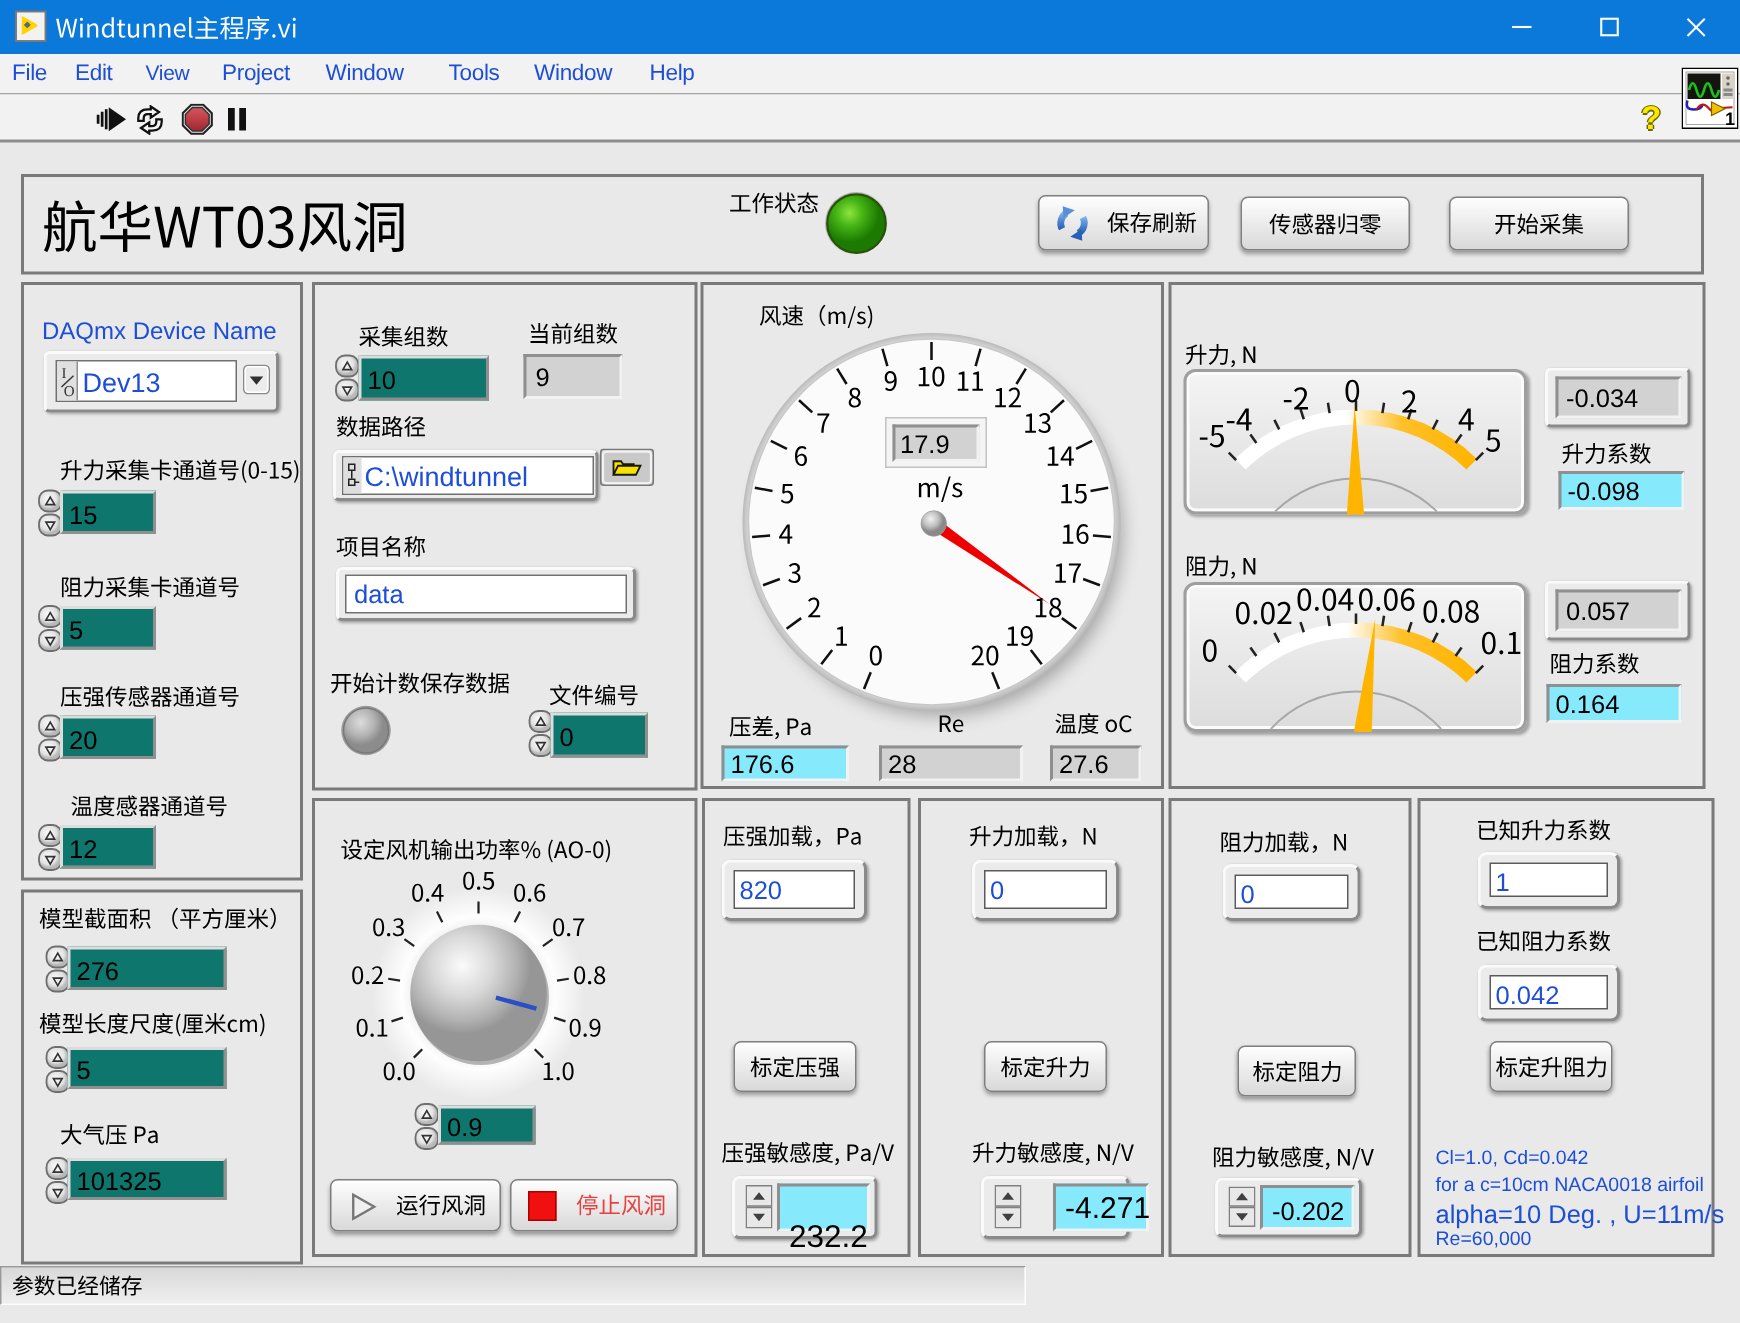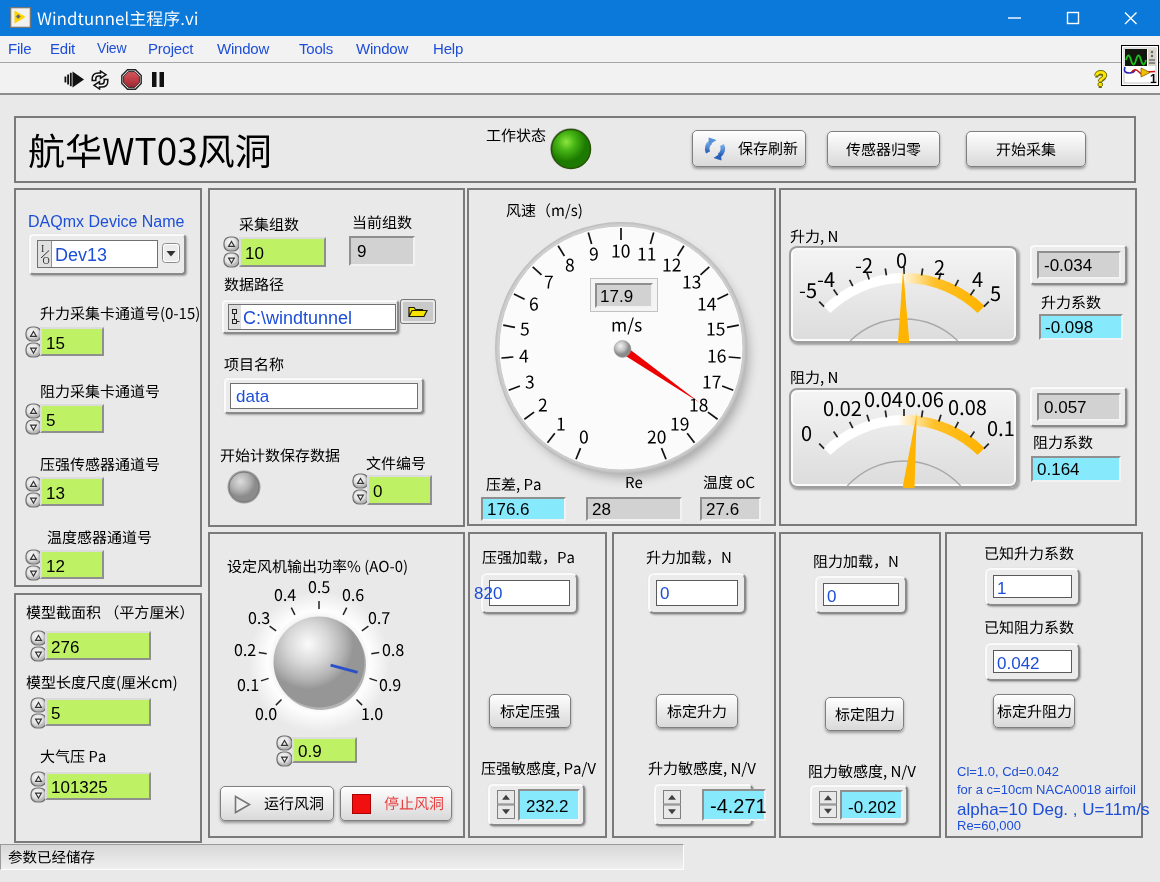--- a/index.html
+++ b/index.html
@@ -1,19 +1,19 @@
 <!DOCTYPE html>
 <html><head><meta charset="utf-8"><style>
 *{margin:0;padding:0;box-sizing:border-box}
 html,body{width:1160px;height:882px;overflow:hidden;background:#e9e9e9;
 font-family:"Liberation Sans",sans-serif;}
 .abs{position:absolute}
 .box{position:absolute;border:2px solid #7a7a7a;background:#e9e9e9}
 .lbl{position:absolute;color:#1d4ed8;white-space:nowrap}
-.numbox{position:absolute;background:#bef264;border:2px solid;border-color:#dcdcdc #8f8f8f #8f8f8f #dcdcdc;color:#000;font-size:17px;white-space:nowrap}
+.numbox{position:absolute;background:#0f766e;border:2px solid;border-color:#dcdcdc #8f8f8f #8f8f8f #dcdcdc;color:#000;font-size:17px;white-space:nowrap}
 .indbox{position:absolute;background:#d2d2d2;border:2px solid;border-color:#8f8f8f #f2f2f2 #f2f2f2 #8f8f8f;color:#000;font-size:17px;white-space:nowrap}
 .cyanbox{position:absolute;background:#87e9fc;border:2px solid;border-color:#8f8f8f #f2f2f2 #f2f2f2 #8f8f8f;color:#000;font-size:17px;white-space:nowrap}
 .btn{position:absolute;border:1px solid #7f7f7f;border-radius:5px;
 background:linear-gradient(#fefefe,#ececec 48%,#d9d9d9);
 box-shadow:0 2px 3px rgba(0,0,0,.35),inset 0 1px 0 #fff}
 .rframe{position:absolute;background:#ebebeb;border-radius:4px;
 border:2px solid;border-color:#fafafa #8a8a8a #8a8a8a #fafafa;
 box-shadow:1px 1px 2px rgba(0,0,0,.3)}
 </style></head><body>
 <div class="abs" style="left:0;top:0;width:1160px;height:36px;background:#0a79da"></div>
@@ -197,21 +197,21 @@
         <stop offset="0%" stop-color="#fafafa"></stop>
         <stop offset="72%" stop-color="#e2e2e2"></stop>
         <stop offset="100%" stop-color="#b8b8b8"></stop>
       </radialGradient>
     </defs>
     <rect x="1" y="1" width="15" height="14.0" rx="6" fill="url(#sg25_476)" stroke="#6e6e6e" stroke-width="1.2"></rect>
     <rect x="1" y="17.0" width="15" height="14.0" rx="6" fill="url(#sg25_476)" stroke="#6e6e6e" stroke-width="1.2"></rect>
     <path d="M5.6 10.4 l2.9 -5 l2.9 5 z" fill="#f0f0f0" stroke="#333" stroke-width="1.1"></path>
     <path d="M5.6 22.1 l2.9 5 l2.9 -5 z" fill="#f0f0f0" stroke="#333" stroke-width="1.1"></path>
   </svg>
-<div class="numbox" style="left:40px;top:477px;width:64px;height:29px;padding:6px 0 0 4px;line-height:17px">13</div>
+<div class="numbox" style="left:40px;top:477px;width:64px;height:29px;padding:6px 0 0 4px;line-height:17px">20</div>
 <svg style="position:absolute;left:47.0px;top:528.0px;overflow:visible" width="107" height="19">
     <path transform="translate(0,15.0)" d="M6.7 -8.6H11.8V-7.2H6.7ZM6.7 -11.0H11.8V-9.5H6.7ZM5.6 -11.9V-6.2H12.9V-11.9ZM1.5 -11.6C2.4 -11.2 3.6 -10.5 4.2 -10.0L4.8 -10.9C4.2 -11.4 3.0 -12.0 2.1 -12.4ZM0.6 -7.5C1.5 -7.1 2.7 -6.4 3.3 -5.9L4.0 -6.8C3.3 -7.3 2.1 -8.0 1.2 -8.3ZM1.0 0.2 1.9 0.9C2.8 -0.4 3.8 -2.3 4.5 -3.9L3.7 -4.6C2.9 -2.9 1.7 -0.9 1.0 0.2ZM3.8 -0.2V0.8H14.4V-0.2H13.4V-4.9H5.1V-0.2ZM6.1 -0.2V-3.9H7.6V-0.2ZM8.5 -0.2V-3.9H10.0V-0.2ZM10.9 -0.2V-3.9H12.3V-0.2Z M20.8 -9.7V-8.4H18.4V-7.4H20.8V-4.9H26.6V-7.4H29.1V-8.4H26.6V-9.7H25.5V-8.4H21.9V-9.7ZM25.5 -7.4V-5.8H21.9V-7.4ZM26.4 -3.0C25.7 -2.3 24.8 -1.6 23.7 -1.2C22.6 -1.7 21.8 -2.3 21.1 -3.0ZM18.6 -4.0V-3.0H20.5L20.0 -2.8C20.6 -2.0 21.5 -1.3 22.5 -0.7C21.0 -0.3 19.5 0.0 17.9 0.1C18.0 0.4 18.3 0.8 18.3 1.1C20.2 0.9 22.0 0.5 23.6 -0.1C25.1 0.6 26.9 1.0 28.8 1.2C28.9 0.9 29.2 0.5 29.4 0.2C27.8 0.1 26.2 -0.2 24.9 -0.7C26.2 -1.4 27.3 -2.4 28.0 -3.6L27.3 -4.0L27.1 -4.0ZM22.1 -12.4C22.3 -12.0 22.5 -11.5 22.7 -11.1H16.9V-7.0C16.9 -4.8 16.8 -1.6 15.6 0.7C15.8 0.8 16.3 1.0 16.6 1.2C17.8 -1.2 18.0 -4.6 18.0 -7.0V-10.0H29.2V-11.1H24.0C23.8 -11.6 23.5 -12.2 23.2 -12.7Z M33.6 -9.2V-8.3H38.3V-9.2ZM33.9 -2.8V-0.3C33.9 0.8 34.4 1.1 36.1 1.1C36.5 1.1 39.2 1.1 39.6 1.1C41.1 1.1 41.4 0.6 41.6 -1.3C41.3 -1.3 40.8 -1.5 40.5 -1.6C40.4 -0.1 40.3 0.1 39.5 0.1C38.9 0.1 36.6 0.1 36.2 0.1C35.2 0.1 35.1 0.1 35.1 -0.3V-2.8ZM36.2 -3.0C36.9 -2.3 37.8 -1.3 38.2 -0.7L39.1 -1.2C38.7 -1.8 37.8 -2.8 37.1 -3.5ZM41.4 -2.4C42.0 -1.5 42.8 -0.3 43.0 0.4L44.1 0.1C43.8 -0.7 43.1 -1.9 42.4 -2.8ZM32.2 -2.4C31.9 -1.6 31.3 -0.5 30.7 0.3L31.7 0.7C32.3 -0.1 32.8 -1.2 33.2 -2.1ZM34.7 -6.6H37.1V-5.0H34.7ZM33.7 -7.4V-4.2H38.0V-7.4ZM31.9 -11.1V-8.8C31.9 -7.3 31.8 -5.2 30.7 -3.6C30.9 -3.5 31.3 -3.1 31.5 -2.9C32.7 -4.6 33.0 -7.1 33.0 -8.8V-10.1H38.8C39.0 -8.4 39.4 -6.8 40.0 -5.7C39.4 -5.0 38.7 -4.5 37.9 -4.1C38.2 -3.9 38.6 -3.5 38.7 -3.3C39.3 -3.7 39.9 -4.2 40.5 -4.7C41.1 -3.7 41.9 -3.2 42.8 -3.2C43.8 -3.2 44.2 -3.7 44.4 -5.6C44.1 -5.7 43.7 -5.9 43.5 -6.1C43.4 -4.7 43.2 -4.2 42.9 -4.2C42.3 -4.2 41.7 -4.7 41.2 -5.5C42.1 -6.6 42.9 -7.8 43.4 -9.2L42.3 -9.4C42.0 -8.4 41.4 -7.4 40.7 -6.5C40.4 -7.5 40.0 -8.7 39.9 -10.1H44.2V-11.1H42.5L43.0 -11.5C42.6 -11.9 41.8 -12.4 41.1 -12.6L40.5 -12.1C41.0 -11.8 41.7 -11.4 42.1 -11.1H39.8C39.7 -11.6 39.7 -12.1 39.7 -12.6H38.6C38.6 -12.1 38.6 -11.6 38.7 -11.1Z M47.9 -10.9H50.5V-8.8H47.9ZM54.3 -10.9H57.0V-8.8H54.3ZM54.2 -7.3C54.8 -7.0 55.6 -6.6 56.1 -6.3H51.8C52.1 -6.8 52.4 -7.3 52.7 -7.8L51.6 -8.0V-11.9H46.9V-7.9H51.5C51.2 -7.3 50.9 -6.8 50.5 -6.3H45.8V-5.3H49.5C48.5 -4.4 47.1 -3.6 45.5 -3.0C45.7 -2.8 46.0 -2.4 46.1 -2.1L46.9 -2.5V1.2H48.0V0.8H50.5V1.1H51.6V-3.4H48.7C49.6 -4.0 50.3 -4.6 50.9 -5.3H53.7C54.4 -4.6 55.2 -4.0 56.1 -3.4H53.3V1.2H54.4V0.8H57.0V1.1H58.1V-2.5L58.9 -2.2C59.0 -2.5 59.3 -2.9 59.6 -3.1C57.9 -3.5 56.3 -4.3 55.1 -5.3H59.2V-6.3H56.6L57.0 -6.7C56.5 -7.1 55.6 -7.6 54.8 -7.9ZM53.3 -11.9V-7.9H58.1V-11.9ZM48.0 -0.2V-2.4H50.5V-0.2ZM54.4 -0.2V-2.4H57.0V-0.2Z M61.0 -11.4C61.9 -10.6 63.0 -9.5 63.5 -8.8L64.3 -9.5C63.8 -10.2 62.6 -11.3 61.8 -12.0ZM63.8 -7.0H60.6V-5.9H62.8V-1.6C62.1 -1.4 61.4 -0.7 60.6 0.1L61.3 1.1C62.1 0.0 62.8 -0.8 63.3 -0.8C63.6 -0.8 64.2 -0.3 64.8 0.0C65.8 0.7 67.1 0.9 68.9 0.9C70.5 0.9 73.2 0.8 74.2 0.7C74.2 0.4 74.4 -0.1 74.5 -0.4C73.0 -0.2 70.7 -0.1 68.9 -0.1C67.3 -0.1 66.0 -0.2 65.0 -0.8C64.5 -1.2 64.1 -1.5 63.8 -1.6ZM65.5 -12.0V-11.2H71.8C71.2 -10.7 70.4 -10.2 69.7 -9.9C68.9 -10.2 68.2 -10.5 67.5 -10.8L66.8 -10.1C67.7 -9.8 68.8 -9.3 69.7 -8.8H65.4V-1.1H66.5V-3.6H69.0V-1.1H70.1V-3.6H72.7V-2.2C72.7 -2.0 72.6 -1.9 72.4 -1.9C72.2 -1.9 71.6 -1.9 70.9 -1.9C71.0 -1.7 71.2 -1.3 71.2 -1.0C72.2 -1.0 72.9 -1.0 73.2 -1.2C73.6 -1.4 73.8 -1.6 73.8 -2.2V-8.8H71.8C71.5 -9.0 71.1 -9.2 70.7 -9.4C71.8 -10.0 72.9 -10.8 73.8 -11.6L73.0 -12.1L72.8 -12.0ZM72.7 -8.0V-6.6H70.1V-8.0ZM66.5 -5.8H69.0V-4.4H66.5ZM66.5 -6.6V-8.0H69.0V-6.6ZM72.7 -5.8V-4.4H70.1V-5.8Z M76.0 -11.5C76.8 -10.7 77.7 -9.6 78.1 -8.9L79.0 -9.6C78.6 -10.3 77.6 -11.3 76.8 -12.0ZM81.8 -5.5H86.8V-4.3H81.8ZM81.8 -3.5H86.8V-2.2H81.8ZM81.8 -7.6H86.8V-6.3H81.8ZM80.8 -8.4V-1.3H87.9V-8.4H84.4C84.5 -8.8 84.7 -9.2 84.9 -9.7H89.2V-10.6H86.4C86.8 -11.1 87.1 -11.7 87.5 -12.3L86.4 -12.6C86.1 -12.0 85.7 -11.2 85.3 -10.6H82.5L83.2 -11.0C83.1 -11.4 82.6 -12.2 82.1 -12.7L81.2 -12.3C81.6 -11.8 82.0 -11.1 82.2 -10.6H79.7V-9.7H83.6C83.5 -9.3 83.4 -8.8 83.3 -8.4ZM78.9 -7.2H75.8V-6.2H77.8V-1.5C77.2 -1.3 76.4 -0.7 75.6 0.1L76.3 1.0C77.1 0.1 77.9 -0.7 78.4 -0.7C78.8 -0.7 79.2 -0.3 79.9 0.1C80.9 0.7 82.2 0.9 84.0 0.9C85.4 0.9 88.0 0.8 89.1 0.7C89.1 0.4 89.3 -0.1 89.4 -0.4C88.0 -0.3 85.7 -0.1 84.0 -0.1C82.3 -0.1 81.1 -0.3 80.1 -0.8C79.6 -1.1 79.2 -1.3 78.9 -1.5Z M93.9 -11.0H101.0V-8.9H93.9ZM92.8 -12.0V-7.9H102.2V-12.0ZM90.9 -6.6V-5.6H94.0C93.7 -4.6 93.4 -3.6 93.0 -2.9H100.9C100.6 -1.1 100.3 -0.3 99.9 0.0C99.8 0.1 99.6 0.1 99.2 0.1C98.8 0.1 97.7 0.1 96.7 0.0C96.9 0.3 97.0 0.8 97.0 1.1C98.1 1.2 99.1 1.2 99.6 1.2C100.2 1.1 100.5 1.1 100.9 0.8C101.4 0.3 101.8 -0.9 102.2 -3.4C102.2 -3.5 102.2 -3.9 102.2 -3.9H94.7L95.3 -5.6H104.0V-6.6Z" fill="#000"></path>
   </svg>
 <svg class="abs" style="left:25px;top:549px" width="17" height="33">
     <defs>
       <radialGradient id="sg25_549" cx="42%" cy="38%">
         <stop offset="0%" stop-color="#fafafa"></stop>
         <stop offset="72%" stop-color="#e2e2e2"></stop>
         <stop offset="100%" stop-color="#b8b8b8"></stop>
       </radialGradient>
@@ -674,36 +674,36 @@
 <div class="indbox" style="left:1037px;top:393px;width:84px;height:28px;padding:4px 0 0 5px;line-height:17px">0.057</div>
 <svg style="position:absolute;left:1033.0px;top:433.0px;overflow:visible" width="62" height="19">
     <path transform="translate(0,15.0)" d="M6.8 -11.8V-0.3H5.0V0.7H14.4V-0.3H13.2V-11.8ZM7.8 -0.3V-3.2H12.1V-0.3ZM7.8 -7.0H12.1V-4.3H7.8ZM7.8 -8.1V-10.7H12.1V-8.1ZM1.3 -12.0V1.2H2.4V-11.0H4.5C4.2 -10.0 3.7 -8.6 3.2 -7.6C4.4 -6.4 4.7 -5.4 4.7 -4.5C4.7 -4.0 4.6 -3.6 4.4 -3.5C4.2 -3.4 4.0 -3.3 3.9 -3.3C3.6 -3.3 3.3 -3.3 2.9 -3.4C3.0 -3.1 3.2 -2.6 3.2 -2.4C3.5 -2.3 3.9 -2.3 4.3 -2.4C4.6 -2.4 4.9 -2.5 5.1 -2.7C5.5 -3.0 5.7 -3.6 5.7 -4.4C5.7 -5.4 5.4 -6.5 4.2 -7.7C4.8 -8.9 5.4 -10.3 5.9 -11.6L5.1 -12.0L5.0 -12.0Z M21.1 -12.6V-10.0V-9.3H16.2V-8.2H21.1C20.9 -5.4 19.9 -2.1 15.8 0.4C16.1 0.6 16.5 1.0 16.7 1.3C21.0 -1.4 22.1 -5.1 22.3 -8.2H27.4C27.1 -2.9 26.8 -0.8 26.2 -0.2C26.1 -0.0 25.9 0.0 25.5 0.0C25.2 0.0 24.2 -0.0 23.2 -0.1C23.4 0.2 23.5 0.7 23.6 1.1C24.5 1.1 25.5 1.1 26.0 1.1C26.5 1.0 26.9 0.9 27.3 0.5C27.9 -0.3 28.2 -2.5 28.6 -8.7C28.6 -8.9 28.6 -9.3 28.6 -9.3H22.3V-10.0V-12.6Z M34.3 -3.4C33.5 -2.3 32.2 -1.2 31.1 -0.4C31.4 -0.3 31.8 0.1 32.0 0.3C33.2 -0.5 34.5 -1.7 35.4 -3.0ZM39.5 -2.9C40.8 -1.9 42.3 -0.5 43.1 0.3L44.0 -0.3C43.2 -1.2 41.7 -2.5 40.4 -3.4ZM40.0 -6.7C40.4 -6.3 40.8 -5.9 41.2 -5.4L34.6 -5.0C36.8 -6.1 39.1 -7.5 41.3 -9.2L40.5 -9.9C39.7 -9.3 38.9 -8.7 38.1 -8.1L34.4 -8.0C35.5 -8.7 36.6 -9.7 37.6 -10.7C39.6 -10.9 41.4 -11.2 42.8 -11.5L42.0 -12.5C39.6 -11.9 35.2 -11.5 31.6 -11.3C31.7 -11.0 31.9 -10.6 31.9 -10.3C33.2 -10.4 34.6 -10.5 36.0 -10.6C35.0 -9.6 33.9 -8.7 33.5 -8.4C33.1 -8.1 32.7 -7.9 32.4 -7.8C32.5 -7.5 32.7 -7.0 32.7 -6.8C33.1 -6.9 33.5 -7.0 36.6 -7.2C35.3 -6.4 34.2 -5.8 33.7 -5.5C32.7 -5.1 32.1 -4.8 31.6 -4.7C31.7 -4.4 31.9 -3.9 31.9 -3.7C32.4 -3.8 32.9 -3.9 37.1 -4.2V-0.3C37.1 -0.1 37.0 -0.1 36.8 -0.1C36.5 -0.0 35.7 -0.0 34.8 -0.1C35.0 0.2 35.2 0.7 35.2 1.0C36.3 1.0 37.1 1.0 37.6 0.8C38.1 0.7 38.2 0.3 38.2 -0.3V-4.3L41.9 -4.6C42.4 -4.1 42.7 -3.6 43.0 -3.2L43.9 -3.8C43.3 -4.7 42.0 -6.1 40.8 -7.1Z M51.6 -12.3C51.4 -11.7 50.9 -10.8 50.5 -10.3L51.3 -10.0C51.6 -10.5 52.2 -11.2 52.6 -11.9ZM46.3 -11.9C46.7 -11.3 47.1 -10.4 47.2 -9.9L48.1 -10.3C48.0 -10.8 47.6 -11.6 47.1 -12.2ZM51.1 -3.9C50.8 -3.1 50.3 -2.5 49.8 -1.9C49.2 -2.2 48.6 -2.5 48.0 -2.7C48.3 -3.1 48.5 -3.5 48.7 -3.9ZM46.6 -2.3C47.4 -2.0 48.2 -1.6 49.0 -1.2C48.0 -0.6 46.8 -0.1 45.6 0.2C45.8 0.4 46.0 0.8 46.2 1.1C47.5 0.7 48.8 0.1 49.9 -0.8C50.4 -0.4 50.8 -0.2 51.2 0.1L51.9 -0.6C51.6 -0.9 51.1 -1.2 50.6 -1.4C51.4 -2.3 52.0 -3.3 52.4 -4.6L51.8 -4.9L51.6 -4.8H49.2L49.5 -5.6L48.5 -5.8C48.4 -5.5 48.2 -5.2 48.1 -4.8H46.0V-3.9H47.6C47.3 -3.3 47.0 -2.7 46.6 -2.3ZM48.9 -12.6V-9.8H45.8V-8.9H48.5C47.8 -7.9 46.6 -7.0 45.6 -6.5C45.8 -6.3 46.1 -5.9 46.2 -5.7C47.1 -6.2 48.1 -7.0 48.9 -7.9V-6.1H49.9V-8.1C50.6 -7.6 51.5 -6.9 51.9 -6.5L52.5 -7.3C52.2 -7.6 50.9 -8.4 50.1 -8.9H53.0V-9.8H49.9V-12.6ZM54.4 -12.5C54.1 -9.8 53.4 -7.3 52.2 -5.7C52.5 -5.6 52.9 -5.2 53.1 -5.1C53.5 -5.6 53.8 -6.3 54.1 -7.0C54.4 -5.5 54.9 -4.2 55.4 -3.0C54.6 -1.6 53.4 -0.5 51.8 0.3C52.0 0.6 52.3 1.0 52.4 1.2C53.9 0.4 55.1 -0.6 56.0 -1.9C56.7 -0.7 57.6 0.4 58.8 1.1C59.0 0.8 59.3 0.4 59.6 0.2C58.3 -0.5 57.3 -1.6 56.6 -3.0C57.4 -4.5 57.9 -6.4 58.2 -8.6H59.2V-9.7H54.9C55.2 -10.5 55.3 -11.4 55.5 -12.3ZM57.1 -8.6C56.9 -6.9 56.5 -5.4 56.0 -4.1C55.4 -5.5 55.0 -7.0 54.7 -8.6Z" fill="#000"></path>
   </svg>
 <div class="cyanbox" style="left:1031px;top:456px;width:90px;height:26px;padding:3px 0 0 4px;line-height:17px">0.164</div>
 <svg style="position:absolute;left:482.0px;top:548.0px;overflow:visible" width="95" height="19">
     <path transform="translate(0,15.0)" d="M10.3 -4.1C11.1 -3.4 12.0 -2.4 12.4 -1.7L13.2 -2.3C12.8 -3.0 11.9 -3.9 11.1 -4.6ZM1.7 -11.9V-7.0C1.7 -4.8 1.6 -1.6 0.5 0.6C0.7 0.7 1.2 1.0 1.4 1.2C2.6 -1.1 2.8 -4.6 2.8 -7.0V-10.8H14.3V-11.9ZM8.0 -10.0V-6.8H3.9V-5.7H8.0V-0.5H2.9V0.6H14.3V-0.5H9.1V-5.7H13.6V-6.8H9.1V-10.0Z M22.8 -10.8H27.1V-9.0H22.8ZM21.7 -11.8V-8.1H24.4V-6.7H21.4V-2.7H24.4V-0.5L20.7 -0.3L20.9 0.8C22.8 0.7 25.5 0.5 28.1 0.3C28.3 0.7 28.4 1.0 28.5 1.3L29.5 0.9C29.2 -0.0 28.4 -1.4 27.6 -2.4L26.7 -2.0C27.0 -1.6 27.3 -1.2 27.5 -0.7L25.5 -0.6V-2.7H28.6V-6.7H25.5V-8.1H28.2V-11.8ZM22.4 -5.8H24.4V-3.6H22.4ZM25.5 -5.8H27.6V-3.6H25.5ZM16.3 -8.5C16.2 -7.0 15.9 -5.2 15.7 -4.0H16.4L19.3 -4.0C19.1 -1.4 18.9 -0.3 18.6 -0.1C18.5 0.1 18.4 0.1 18.1 0.1C17.9 0.1 17.2 0.1 16.5 0.0C16.7 0.3 16.8 0.8 16.9 1.1C17.6 1.1 18.2 1.1 18.6 1.1C19.0 1.1 19.3 1.0 19.6 0.6C20.0 0.2 20.2 -1.1 20.4 -4.5C20.4 -4.7 20.5 -5.0 20.5 -5.0H16.9C17.0 -5.8 17.1 -6.6 17.2 -7.4H20.5V-11.8H15.9V-10.8H19.5V-8.5Z M38.6 -10.7V1.0H39.7V-0.1H42.6V0.9H43.7V-10.7ZM39.7 -1.2V-9.6H42.6V-1.2ZM32.9 -12.4 32.9 -9.8H30.8V-8.7H32.9C32.8 -4.9 32.3 -1.5 30.4 0.4C30.7 0.6 31.1 1.0 31.3 1.2C33.3 -1.0 33.8 -4.6 34.0 -8.7H36.3C36.1 -2.9 36.0 -0.8 35.7 -0.4C35.5 -0.2 35.4 -0.1 35.2 -0.1C34.9 -0.1 34.3 -0.1 33.6 -0.2C33.8 0.1 33.9 0.6 33.9 0.9C34.6 1.0 35.2 1.0 35.7 0.9C36.1 0.9 36.4 0.7 36.7 0.3C37.1 -0.3 37.2 -2.5 37.4 -9.2C37.4 -9.3 37.4 -9.8 37.4 -9.8H34.0L34.0 -12.4Z M56.0 -11.8C56.7 -11.2 57.5 -10.3 57.9 -9.8L58.7 -10.4C58.4 -10.9 57.5 -11.7 56.9 -12.3ZM57.6 -7.5C57.2 -6.1 56.6 -4.7 55.9 -3.5C55.6 -4.8 55.5 -6.4 55.3 -8.3H59.3V-9.2H55.3C55.2 -10.3 55.2 -11.4 55.2 -12.6H54.1C54.1 -11.4 54.2 -10.3 54.2 -9.2H50.5V-10.5H53.2V-11.4H50.5V-12.6H49.4V-11.4H46.6V-10.5H49.4V-9.2H45.8V-8.3H54.3C54.4 -5.9 54.7 -3.8 55.1 -2.2C54.4 -1.1 53.6 -0.2 52.6 0.5C52.9 0.7 53.2 1.0 53.4 1.2C54.2 0.6 54.9 -0.1 55.6 -1.0C56.1 0.3 56.9 1.1 57.8 1.1C58.9 1.1 59.3 0.4 59.4 -1.9C59.2 -2.0 58.8 -2.2 58.6 -2.4C58.5 -0.7 58.3 -0.0 57.9 -0.0C57.3 -0.0 56.7 -0.8 56.3 -2.0C57.3 -3.6 58.0 -5.4 58.6 -7.2ZM46.0 -1.4 46.1 -0.3 50.0 -0.7V1.1H51.0V-0.8L53.8 -1.1V-2.1L51.0 -1.8V-3.2H53.4V-4.2H51.0V-5.4H50.0V-4.2H47.9C48.2 -4.7 48.6 -5.2 48.9 -5.9H53.7V-6.8H49.3C49.5 -7.2 49.7 -7.6 49.8 -8.0L48.7 -8.3C48.6 -7.8 48.4 -7.3 48.2 -6.8H46.0V-5.9H47.7C47.5 -5.4 47.3 -5.0 47.2 -4.8C46.9 -4.4 46.7 -4.1 46.5 -4.0C46.6 -3.8 46.8 -3.2 46.8 -3.0C47.0 -3.1 47.4 -3.2 48.0 -3.2H50.0V-1.7Z M62.4 1.6C63.9 1.1 65.0 -0.2 65.0 -1.8C65.0 -2.9 64.5 -3.5 63.7 -3.5C63.1 -3.5 62.5 -3.1 62.5 -2.4C62.5 -1.7 63.0 -1.4 63.7 -1.4L63.9 -1.4C63.8 -0.4 63.2 0.3 62.0 0.8Z M76.5 0.0H77.9V-4.4H79.7C82.1 -4.4 83.8 -5.4 83.8 -7.8C83.8 -10.2 82.1 -11.0 79.7 -11.0H76.5ZM77.9 -5.5V-9.9H79.5C81.4 -9.9 82.4 -9.4 82.4 -7.8C82.4 -6.2 81.5 -5.5 79.5 -5.5Z M87.8 0.2C88.8 0.2 89.7 -0.3 90.5 -1.0H90.5L90.6 0.0H91.7V-5.0C91.7 -7.0 90.9 -8.4 88.9 -8.4C87.6 -8.4 86.5 -7.8 85.7 -7.3L86.2 -6.3C86.9 -6.8 87.8 -7.2 88.7 -7.2C90.0 -7.2 90.4 -6.2 90.4 -5.2C86.9 -4.8 85.4 -3.9 85.4 -2.1C85.4 -0.6 86.4 0.2 87.8 0.2ZM88.1 -0.9C87.3 -0.9 86.7 -1.3 86.7 -2.2C86.7 -3.3 87.6 -3.9 90.4 -4.2V-2.0C89.6 -1.3 88.9 -0.9 88.1 -0.9Z" fill="#000"></path>
   </svg>
 <div class="rframe" style="left:481px;top:573px;width:97px;height:41px;border-radius:6px"></div>
 <div class="abs" style="left:489px;top:580px;width:81px;height:26px;background:#fff;border:1.5px solid #5a5a5a"></div>
-<div class="lbl" style="left:474px;top:585px;font-size:17px;line-height:17px">820</div>
+<div class="lbl" style="left:493px;top:585px;font-size:17px;line-height:17px">820</div>
 <div class="btn" style="left:489px;top:694px;width:82px;height:34px"></div>
 <svg style="position:absolute;left:500.0px;top:701.5px;overflow:visible" width="62" height="19">
     <path transform="translate(0,15.0)" d="M7.0 -11.5V-10.4H13.5V-11.5ZM11.7 -4.9C12.4 -3.4 13.1 -1.4 13.3 -0.2L14.4 -0.6C14.1 -1.8 13.4 -3.7 12.6 -5.2ZM7.4 -5.1C7.0 -3.5 6.3 -1.9 5.5 -0.9C5.7 -0.7 6.2 -0.4 6.4 -0.3C7.2 -1.4 7.9 -3.2 8.4 -4.9ZM6.3 -7.9V-6.8H9.5V-0.3C9.5 -0.1 9.5 -0.0 9.3 0.0C9.1 0.0 8.4 0.0 7.6 -0.0C7.7 0.3 7.9 0.8 7.9 1.1C9.0 1.1 9.7 1.1 10.1 0.9C10.5 0.7 10.7 0.4 10.7 -0.3V-6.8H14.3V-7.9ZM3.0 -12.6V-9.4H0.7V-8.4H2.8C2.3 -6.5 1.3 -4.3 0.4 -3.2C0.6 -2.9 0.9 -2.5 1.0 -2.2C1.7 -3.1 2.5 -4.7 3.0 -6.3V1.2H4.2V-6.7C4.7 -5.9 5.3 -5.0 5.5 -4.5L6.2 -5.4C5.9 -5.8 4.6 -7.5 4.2 -8.0V-8.4H6.1V-9.4H4.2V-12.6Z M18.4 -5.7C18.0 -3.0 17.2 -0.8 15.5 0.5C15.8 0.7 16.3 1.0 16.5 1.2C17.5 0.4 18.2 -0.8 18.7 -2.2C20.1 0.4 22.3 1.0 25.5 1.0H29.0C29.0 0.6 29.2 0.1 29.4 -0.2C28.7 -0.2 26.1 -0.2 25.5 -0.2C24.6 -0.2 23.8 -0.2 23.1 -0.3V-3.4H27.5V-4.4H23.1V-6.9H26.9V-8.0H18.2V-6.9H21.9V-0.7C20.7 -1.1 19.7 -2.0 19.1 -3.6C19.3 -4.2 19.4 -4.9 19.5 -5.5ZM21.4 -12.4C21.6 -11.9 21.9 -11.4 22.1 -10.9H16.2V-7.6H17.3V-9.8H27.6V-7.6H28.8V-10.9H23.4C23.2 -11.4 22.8 -12.2 22.5 -12.7Z M40.3 -4.1C41.1 -3.4 42.0 -2.4 42.4 -1.7L43.2 -2.3C42.8 -3.0 41.9 -3.9 41.1 -4.6ZM31.7 -11.9V-7.0C31.7 -4.8 31.6 -1.6 30.5 0.6C30.7 0.7 31.2 1.0 31.4 1.2C32.6 -1.1 32.8 -4.6 32.8 -7.0V-10.8H44.3V-11.9ZM38.0 -10.0V-6.8H33.9V-5.7H38.0V-0.5H32.9V0.6H44.3V-0.5H39.1V-5.7H43.6V-6.8H39.1V-10.0Z M52.8 -10.8H57.1V-9.0H52.8ZM51.7 -11.8V-8.1H54.4V-6.7H51.4V-2.7H54.4V-0.5L50.7 -0.3L50.9 0.8C52.8 0.7 55.5 0.5 58.1 0.3C58.3 0.7 58.4 1.0 58.5 1.3L59.5 0.9C59.2 -0.0 58.4 -1.4 57.6 -2.4L56.7 -2.0C57.0 -1.6 57.3 -1.2 57.5 -0.7L55.5 -0.6V-2.7H58.6V-6.7H55.5V-8.1H58.2V-11.8ZM52.4 -5.8H54.4V-3.6H52.4ZM55.5 -5.8H57.6V-3.6H55.5ZM46.3 -8.5C46.2 -7.0 45.9 -5.2 45.7 -4.0H46.4L49.3 -4.0C49.1 -1.4 48.9 -0.3 48.6 -0.1C48.5 0.1 48.4 0.1 48.1 0.1C47.9 0.1 47.2 0.1 46.5 0.0C46.7 0.3 46.8 0.8 46.9 1.1C47.5 1.1 48.2 1.1 48.6 1.1C49.0 1.1 49.3 1.0 49.6 0.6C50.0 0.2 50.2 -1.1 50.4 -4.5C50.4 -4.7 50.5 -5.0 50.5 -5.0H46.9C47.0 -5.8 47.1 -6.6 47.2 -7.4H50.5V-11.8H45.9V-10.8H49.5V-8.5Z" fill="#000"></path>
   </svg>
 <svg style="position:absolute;left:481.0px;top:759.0px;overflow:visible" width="117" height="19">
     <path transform="translate(0,15.0)" d="M10.3 -4.1C11.1 -3.4 12.0 -2.4 12.4 -1.7L13.2 -2.3C12.8 -3.0 11.9 -3.9 11.1 -4.6ZM1.7 -11.9V-7.0C1.7 -4.8 1.6 -1.6 0.5 0.6C0.7 0.7 1.2 1.0 1.4 1.2C2.6 -1.1 2.8 -4.6 2.8 -7.0V-10.8H14.3V-11.9ZM8.0 -10.0V-6.8H3.9V-5.7H8.0V-0.5H2.9V0.6H14.3V-0.5H9.1V-5.7H13.6V-6.8H9.1V-10.0Z M22.8 -10.8H27.1V-9.0H22.8ZM21.7 -11.8V-8.1H24.4V-6.7H21.4V-2.7H24.4V-0.5L20.7 -0.3L20.9 0.8C22.8 0.7 25.5 0.5 28.1 0.3C28.3 0.7 28.4 1.0 28.5 1.3L29.5 0.9C29.2 -0.0 28.4 -1.4 27.6 -2.4L26.7 -2.0C27.0 -1.6 27.3 -1.2 27.5 -0.7L25.5 -0.6V-2.7H28.6V-6.7H25.5V-8.1H28.2V-11.8ZM22.4 -5.8H24.4V-3.6H22.4ZM25.5 -5.8H27.6V-3.6H25.5ZM16.3 -8.5C16.2 -7.0 15.9 -5.2 15.7 -4.0H16.4L19.3 -4.0C19.1 -1.4 18.9 -0.3 18.6 -0.1C18.5 0.1 18.4 0.1 18.1 0.1C17.9 0.1 17.2 0.1 16.5 0.0C16.7 0.3 16.8 0.8 16.9 1.1C17.6 1.1 18.2 1.1 18.6 1.1C19.0 1.1 19.3 1.0 19.6 0.6C20.0 0.2 20.2 -1.1 20.4 -4.5C20.4 -4.7 20.5 -5.0 20.5 -5.0H16.9C17.0 -5.8 17.1 -6.6 17.2 -7.4H20.5V-11.8H15.9V-10.8H19.5V-8.5Z M33.4 -7.2C33.9 -6.6 34.4 -5.9 34.6 -5.4L35.3 -5.8C35.1 -6.3 34.6 -7.0 34.1 -7.5ZM32.4 -12.6C32.0 -10.9 31.3 -9.2 30.4 -8.1C30.6 -7.9 31.1 -7.6 31.3 -7.4C31.5 -7.7 31.7 -8.0 31.9 -8.3C31.8 -7.4 31.8 -6.4 31.7 -5.4H30.6V-4.5H31.6C31.5 -3.2 31.3 -2.1 31.2 -1.2H35.8C35.7 -0.6 35.6 -0.2 35.5 -0.1C35.4 0.1 35.2 0.1 35.0 0.1C34.8 0.1 34.2 0.1 33.5 0.1C33.7 0.4 33.8 0.8 33.8 1.1C34.4 1.1 35.1 1.1 35.5 1.1C35.9 1.0 36.2 0.9 36.4 0.5C36.6 0.3 36.8 -0.2 36.9 -1.2H38.2V-2.1H36.9C37.0 -2.8 37.0 -3.5 37.1 -4.5H38.3V-5.4H37.1L37.2 -8.0C37.2 -8.2 37.2 -8.5 37.2 -8.5H32.0C32.3 -9.0 32.5 -9.4 32.7 -9.9H38.1V-10.9H33.1C33.3 -11.4 33.4 -11.9 33.5 -12.4ZM33.3 -4.0C33.8 -3.4 34.3 -2.7 34.5 -2.1H32.4L32.6 -4.5H36.1C36.0 -3.5 36.0 -2.7 35.9 -2.1H34.5L35.2 -2.5C35.0 -3.0 34.5 -3.8 34.0 -4.3ZM36.1 -5.4H32.7L32.9 -7.6H36.2ZM39.7 -8.7H42.4C42.1 -6.8 41.7 -5.1 41.1 -3.7C40.4 -5.2 40.0 -6.9 39.7 -8.7ZM39.6 -12.6C39.2 -10.2 38.4 -7.8 37.4 -6.2C37.6 -6.1 38.0 -5.7 38.2 -5.5C38.5 -5.9 38.8 -6.4 39.0 -7.0C39.4 -5.3 39.8 -3.9 40.5 -2.6C39.7 -1.4 38.7 -0.4 37.3 0.3C37.5 0.5 37.9 1.0 38.0 1.2C39.3 0.4 40.2 -0.5 41.0 -1.6C41.7 -0.4 42.6 0.5 43.7 1.2C43.9 0.9 44.2 0.5 44.5 0.3C43.3 -0.3 42.4 -1.3 41.7 -2.6C42.6 -4.2 43.1 -6.3 43.5 -8.7H44.3V-9.7H40.0C40.2 -10.6 40.5 -11.5 40.6 -12.4Z M48.6 -9.2V-8.3H53.3V-9.2ZM48.9 -2.8V-0.3C48.9 0.8 49.4 1.1 51.1 1.1C51.5 1.1 54.2 1.1 54.6 1.1C56.1 1.1 56.4 0.6 56.6 -1.3C56.3 -1.3 55.8 -1.5 55.5 -1.6C55.4 -0.1 55.3 0.1 54.5 0.1C53.9 0.1 51.6 0.1 51.2 0.1C50.2 0.1 50.1 0.1 50.1 -0.3V-2.8ZM51.2 -3.0C51.9 -2.3 52.8 -1.3 53.2 -0.7L54.1 -1.2C53.7 -1.8 52.8 -2.8 52.1 -3.5ZM56.4 -2.4C57.0 -1.5 57.8 -0.3 58.0 0.4L59.1 0.1C58.8 -0.7 58.1 -1.9 57.4 -2.8ZM47.2 -2.4C46.9 -1.6 46.3 -0.5 45.7 0.3L46.7 0.7C47.3 -0.1 47.8 -1.2 48.2 -2.1ZM49.7 -6.6H52.1V-5.0H49.7ZM48.7 -7.4V-4.2H53.0V-7.4ZM46.9 -11.1V-8.8C46.9 -7.3 46.8 -5.2 45.7 -3.6C45.9 -3.5 46.3 -3.1 46.5 -2.9C47.7 -4.6 48.0 -7.1 48.0 -8.8V-10.1H53.8C54.0 -8.4 54.4 -6.8 55.0 -5.7C54.4 -5.0 53.7 -4.5 52.9 -4.1C53.2 -3.9 53.6 -3.5 53.7 -3.3C54.3 -3.7 54.9 -4.2 55.5 -4.7C56.1 -3.7 56.9 -3.2 57.8 -3.2C58.8 -3.2 59.2 -3.7 59.4 -5.6C59.1 -5.7 58.7 -5.9 58.5 -6.1C58.4 -4.7 58.2 -4.2 57.9 -4.2C57.3 -4.2 56.7 -4.7 56.2 -5.5C57.1 -6.6 57.9 -7.8 58.4 -9.2L57.3 -9.4C57.0 -8.4 56.4 -7.4 55.7 -6.5C55.4 -7.5 55.0 -8.7 54.9 -10.1H59.2V-11.1H57.5L58.0 -11.5C57.6 -11.9 56.8 -12.4 56.1 -12.6L55.5 -12.1C56.0 -11.8 56.7 -11.4 57.1 -11.1H54.8C54.7 -11.6 54.7 -12.1 54.7 -12.6H53.6C53.6 -12.1 53.6 -11.6 53.7 -11.1Z M65.8 -9.7V-8.4H63.4V-7.4H65.8V-4.9H71.6V-7.4H74.1V-8.4H71.6V-9.7H70.5V-8.4H66.9V-9.7ZM70.5 -7.4V-5.8H66.9V-7.4ZM71.4 -3.0C70.7 -2.3 69.8 -1.6 68.7 -1.2C67.6 -1.7 66.8 -2.3 66.1 -3.0ZM63.6 -4.0V-3.0H65.5L65.0 -2.8C65.6 -2.0 66.5 -1.3 67.5 -0.7C66.0 -0.3 64.5 0.0 62.9 0.1C63.0 0.4 63.3 0.8 63.3 1.1C65.2 0.9 67.0 0.5 68.6 -0.1C70.1 0.6 71.9 1.0 73.8 1.2C73.9 0.9 74.2 0.5 74.4 0.2C72.8 0.1 71.2 -0.2 69.9 -0.7C71.2 -1.4 72.3 -2.4 73.0 -3.6L72.3 -4.0L72.1 -4.0ZM67.1 -12.4C67.3 -12.0 67.5 -11.5 67.7 -11.1H61.9V-7.0C61.9 -4.8 61.8 -1.6 60.6 0.7C60.8 0.8 61.3 1.0 61.6 1.2C62.8 -1.2 63.0 -4.6 63.0 -7.0V-10.0H74.2V-11.1H69.0C68.8 -11.6 68.5 -12.2 68.2 -12.7Z M76.1 2.9C77.5 2.3 78.3 1.2 78.3 -0.3C78.3 -1.3 77.9 -1.9 77.2 -1.9C76.6 -1.9 76.1 -1.5 76.1 -0.9C76.1 -0.3 76.6 0.0 77.1 0.0L77.3 0.0C77.3 0.9 76.7 1.6 75.8 2.0Z M84.0 0.0H85.4V-4.4H87.2C89.7 -4.4 91.3 -5.4 91.3 -7.8C91.3 -10.2 89.6 -11.0 87.2 -11.0H84.0ZM85.4 -5.5V-9.9H87.0C88.9 -9.9 89.9 -9.4 89.9 -7.8C89.9 -6.2 89.0 -5.5 87.1 -5.5Z M95.3 0.2C96.3 0.2 97.2 -0.3 98.0 -1.0H98.0L98.1 0.0H99.3V-5.0C99.3 -7.0 98.4 -8.4 96.5 -8.4C95.1 -8.4 94.0 -7.8 93.3 -7.3L93.8 -6.3C94.4 -6.8 95.3 -7.2 96.2 -7.2C97.6 -7.2 97.9 -6.2 97.9 -5.2C94.4 -4.8 92.9 -3.9 92.9 -2.1C92.9 -0.6 93.9 0.2 95.3 0.2ZM95.7 -0.9C94.9 -0.9 94.2 -1.3 94.2 -2.2C94.2 -3.3 95.2 -3.9 97.9 -4.2V-2.0C97.1 -1.3 96.5 -0.9 95.7 -0.9Z M100.6 2.7H101.6L106.1 -11.9H105.1Z M109.9 0.0H111.5L115.0 -11.0H113.6L111.8 -5.0C111.4 -3.8 111.1 -2.7 110.7 -1.4H110.7C110.3 -2.7 110.0 -3.8 109.6 -5.0L107.8 -11.0H106.4Z" fill="#000"></path>
   </svg>
 <div class="rframe" style="left:488px;top:784px;width:97px;height:42px;border-radius:5px"></div>
 <svg class="abs" style="left:497px;top:790px" width="18" height="29">
     <rect x="0.5" y="0.5" width="17" height="13.5" fill="#e8e8e8" stroke="#808080"></rect>
     <rect x="0.5" y="15.0" width="17" height="13.5" fill="#e8e8e8" stroke="#808080"></rect>
     <path d="M5.0 9.8 l4 -5 l4 5 z" fill="#404040"></path>
     <path d="M5.0 19.2 l4 5 l4 -5 z" fill="#404040"></path>
   </svg>
-<div class="cyanbox" style="left:518px;top:789px;width:62px;height:32px;padding:6px 0 0 6px;line-height:19px;font-size:17px">232.2</div>
+<div class="cyanbox" style="left:518px;top:789px;width:62px;height:32px;padding:24px 0 0 6px;line-height:19px;font-size:21px">232.2</div>
 <svg style="position:absolute;left:646.0px;top:548.0px;overflow:visible" width="88" height="19">
     <path transform="translate(0,15.0)" d="M7.4 -12.4C5.9 -11.5 3.3 -10.6 0.9 -10.1C1.1 -9.8 1.2 -9.4 1.3 -9.2C2.2 -9.4 3.2 -9.6 4.2 -9.9V-6.6H0.8V-5.5H4.1C4.0 -3.3 3.4 -1.2 0.6 0.4C0.9 0.6 1.3 1.0 1.4 1.2C4.5 -0.5 5.2 -3.0 5.3 -5.5H9.9V1.2H11.0V-5.5H14.3V-6.6H11.0V-12.3H9.9V-6.6H5.3V-10.2C6.4 -10.6 7.4 -11.0 8.3 -11.5Z M21.1 -12.6V-10.0V-9.3H16.2V-8.2H21.1C20.9 -5.4 19.9 -2.1 15.8 0.4C16.1 0.6 16.5 1.0 16.7 1.3C21.0 -1.4 22.1 -5.1 22.3 -8.2H27.4C27.1 -2.9 26.8 -0.8 26.2 -0.2C26.1 -0.0 25.9 0.0 25.5 0.0C25.2 0.0 24.2 -0.0 23.2 -0.1C23.4 0.2 23.5 0.7 23.6 1.1C24.5 1.1 25.5 1.1 26.0 1.1C26.5 1.0 26.9 0.9 27.3 0.5C27.9 -0.3 28.2 -2.5 28.6 -8.7C28.6 -8.9 28.6 -9.3 28.6 -9.3H22.3V-10.0V-12.6Z M38.6 -10.7V1.0H39.7V-0.1H42.6V0.9H43.7V-10.7ZM39.7 -1.2V-9.6H42.6V-1.2ZM32.9 -12.4 32.9 -9.8H30.8V-8.7H32.9C32.8 -4.9 32.3 -1.5 30.4 0.4C30.7 0.6 31.1 1.0 31.3 1.2C33.3 -1.0 33.8 -4.6 34.0 -8.7H36.3C36.1 -2.9 36.0 -0.8 35.7 -0.4C35.5 -0.2 35.4 -0.1 35.2 -0.1C34.9 -0.1 34.3 -0.1 33.6 -0.2C33.8 0.1 33.9 0.6 33.9 0.9C34.6 1.0 35.2 1.0 35.7 0.9C36.1 0.9 36.4 0.7 36.7 0.3C37.1 -0.3 37.2 -2.5 37.4 -9.2C37.4 -9.3 37.4 -9.8 37.4 -9.8H34.0L34.0 -12.4Z M56.0 -11.8C56.7 -11.2 57.5 -10.3 57.9 -9.8L58.7 -10.4C58.4 -10.9 57.5 -11.7 56.9 -12.3ZM57.6 -7.5C57.2 -6.1 56.6 -4.7 55.9 -3.5C55.6 -4.8 55.5 -6.4 55.3 -8.3H59.3V-9.2H55.3C55.2 -10.3 55.2 -11.4 55.2 -12.6H54.1C54.1 -11.4 54.2 -10.3 54.2 -9.2H50.5V-10.5H53.2V-11.4H50.5V-12.6H49.4V-11.4H46.6V-10.5H49.4V-9.2H45.8V-8.3H54.3C54.4 -5.9 54.7 -3.8 55.1 -2.2C54.4 -1.1 53.6 -0.2 52.6 0.5C52.9 0.7 53.2 1.0 53.4 1.2C54.2 0.6 54.9 -0.1 55.6 -1.0C56.1 0.3 56.9 1.1 57.8 1.1C58.9 1.1 59.3 0.4 59.4 -1.9C59.2 -2.0 58.8 -2.2 58.6 -2.4C58.5 -0.7 58.3 -0.0 57.9 -0.0C57.3 -0.0 56.7 -0.8 56.3 -2.0C57.3 -3.6 58.0 -5.4 58.6 -7.2ZM46.0 -1.4 46.1 -0.3 50.0 -0.7V1.1H51.0V-0.8L53.8 -1.1V-2.1L51.0 -1.8V-3.2H53.4V-4.2H51.0V-5.4H50.0V-4.2H47.9C48.2 -4.7 48.6 -5.2 48.9 -5.9H53.7V-6.8H49.3C49.5 -7.2 49.7 -7.6 49.8 -8.0L48.7 -8.3C48.6 -7.8 48.4 -7.3 48.2 -6.8H46.0V-5.9H47.7C47.5 -5.4 47.3 -5.0 47.2 -4.8C46.9 -4.4 46.7 -4.1 46.5 -4.0C46.6 -3.8 46.8 -3.2 46.8 -3.0C47.0 -3.1 47.4 -3.2 48.0 -3.2H50.0V-1.7Z M62.4 1.6C63.9 1.1 65.0 -0.2 65.0 -1.8C65.0 -2.9 64.5 -3.5 63.7 -3.5C63.1 -3.5 62.5 -3.1 62.5 -2.4C62.5 -1.7 63.0 -1.4 63.7 -1.4L63.9 -1.4C63.8 -0.4 63.2 0.3 62.0 0.8Z M76.5 0.0H77.8V-5.8C77.8 -6.9 77.7 -8.1 77.7 -9.2H77.7L78.9 -6.9L82.9 0.0H84.3V-11.0H83.0V-5.3C83.0 -4.1 83.1 -2.9 83.2 -1.8H83.1L81.9 -4.1L77.9 -11.0H76.5Z" fill="#000"></path>
   </svg>
 <div class="rframe" style="left:648px;top:573px;width:98px;height:41px;border-radius:6px"></div>
 <div class="abs" style="left:656px;top:580px;width:82px;height:26px;background:#fff;border:1.5px solid #5a5a5a"></div>
 <div class="lbl" style="left:660px;top:585px;font-size:17px;line-height:17px">0</div>
 <div class="btn" style="left:656px;top:694px;width:82px;height:34px"></div>
 <svg style="position:absolute;left:667.0px;top:701.5px;overflow:visible" width="62" height="19">
     <path transform="translate(0,15.0)" d="M7.0 -11.5V-10.4H13.5V-11.5ZM11.7 -4.9C12.4 -3.4 13.1 -1.4 13.3 -0.2L14.4 -0.6C14.1 -1.8 13.4 -3.7 12.6 -5.2ZM7.4 -5.1C7.0 -3.5 6.3 -1.9 5.5 -0.9C5.7 -0.7 6.2 -0.4 6.4 -0.3C7.2 -1.4 7.9 -3.2 8.4 -4.9ZM6.3 -7.9V-6.8H9.5V-0.3C9.5 -0.1 9.5 -0.0 9.3 0.0C9.1 0.0 8.4 0.0 7.6 -0.0C7.7 0.3 7.9 0.8 7.9 1.1C9.0 1.1 9.7 1.1 10.1 0.9C10.5 0.7 10.7 0.4 10.7 -0.3V-6.8H14.3V-7.9ZM3.0 -12.6V-9.4H0.7V-8.4H2.8C2.3 -6.5 1.3 -4.3 0.4 -3.2C0.6 -2.9 0.9 -2.5 1.0 -2.2C1.7 -3.1 2.5 -4.7 3.0 -6.3V1.2H4.2V-6.7C4.7 -5.9 5.3 -5.0 5.5 -4.5L6.2 -5.4C5.9 -5.8 4.6 -7.5 4.2 -8.0V-8.4H6.1V-9.4H4.2V-12.6Z M18.4 -5.7C18.0 -3.0 17.2 -0.8 15.5 0.5C15.8 0.7 16.3 1.0 16.5 1.2C17.5 0.4 18.2 -0.8 18.7 -2.2C20.1 0.4 22.3 1.0 25.5 1.0H29.0C29.0 0.6 29.2 0.1 29.4 -0.2C28.7 -0.2 26.1 -0.2 25.5 -0.2C24.6 -0.2 23.8 -0.2 23.1 -0.3V-3.4H27.5V-4.4H23.1V-6.9H26.9V-8.0H18.2V-6.9H21.9V-0.7C20.7 -1.1 19.7 -2.0 19.1 -3.6C19.3 -4.2 19.4 -4.9 19.5 -5.5ZM21.4 -12.4C21.6 -11.9 21.9 -11.4 22.1 -10.9H16.2V-7.6H17.3V-9.8H27.6V-7.6H28.8V-10.9H23.4C23.2 -11.4 22.8 -12.2 22.5 -12.7Z M37.4 -12.4C35.9 -11.5 33.3 -10.6 30.9 -10.1C31.1 -9.8 31.2 -9.4 31.3 -9.2C32.2 -9.4 33.2 -9.6 34.2 -9.9V-6.6H30.8V-5.5H34.1C34.0 -3.3 33.4 -1.2 30.6 0.4C30.9 0.6 31.3 1.0 31.4 1.2C34.5 -0.5 35.2 -3.0 35.3 -5.5H39.9V1.2H41.0V-5.5H44.3V-6.6H41.0V-12.3H39.9V-6.6H35.3V-10.2C36.4 -10.6 37.4 -11.0 38.3 -11.5Z M51.1 -12.6V-10.0V-9.3H46.2V-8.2H51.1C50.9 -5.4 49.9 -2.1 45.8 0.4C46.1 0.6 46.5 1.0 46.7 1.3C51.0 -1.4 52.0 -5.1 52.3 -8.2H57.4C57.1 -2.9 56.8 -0.8 56.2 -0.2C56.1 -0.0 55.9 0.0 55.5 0.0C55.2 0.0 54.2 -0.0 53.2 -0.1C53.4 0.2 53.5 0.7 53.6 1.1C54.5 1.1 55.5 1.1 56.0 1.1C56.5 1.0 56.9 0.9 57.3 0.5C57.9 -0.3 58.2 -2.5 58.6 -8.7C58.6 -8.9 58.6 -9.3 58.6 -9.3H52.3V-10.0V-12.6Z" fill="#000"></path>
   </svg>

